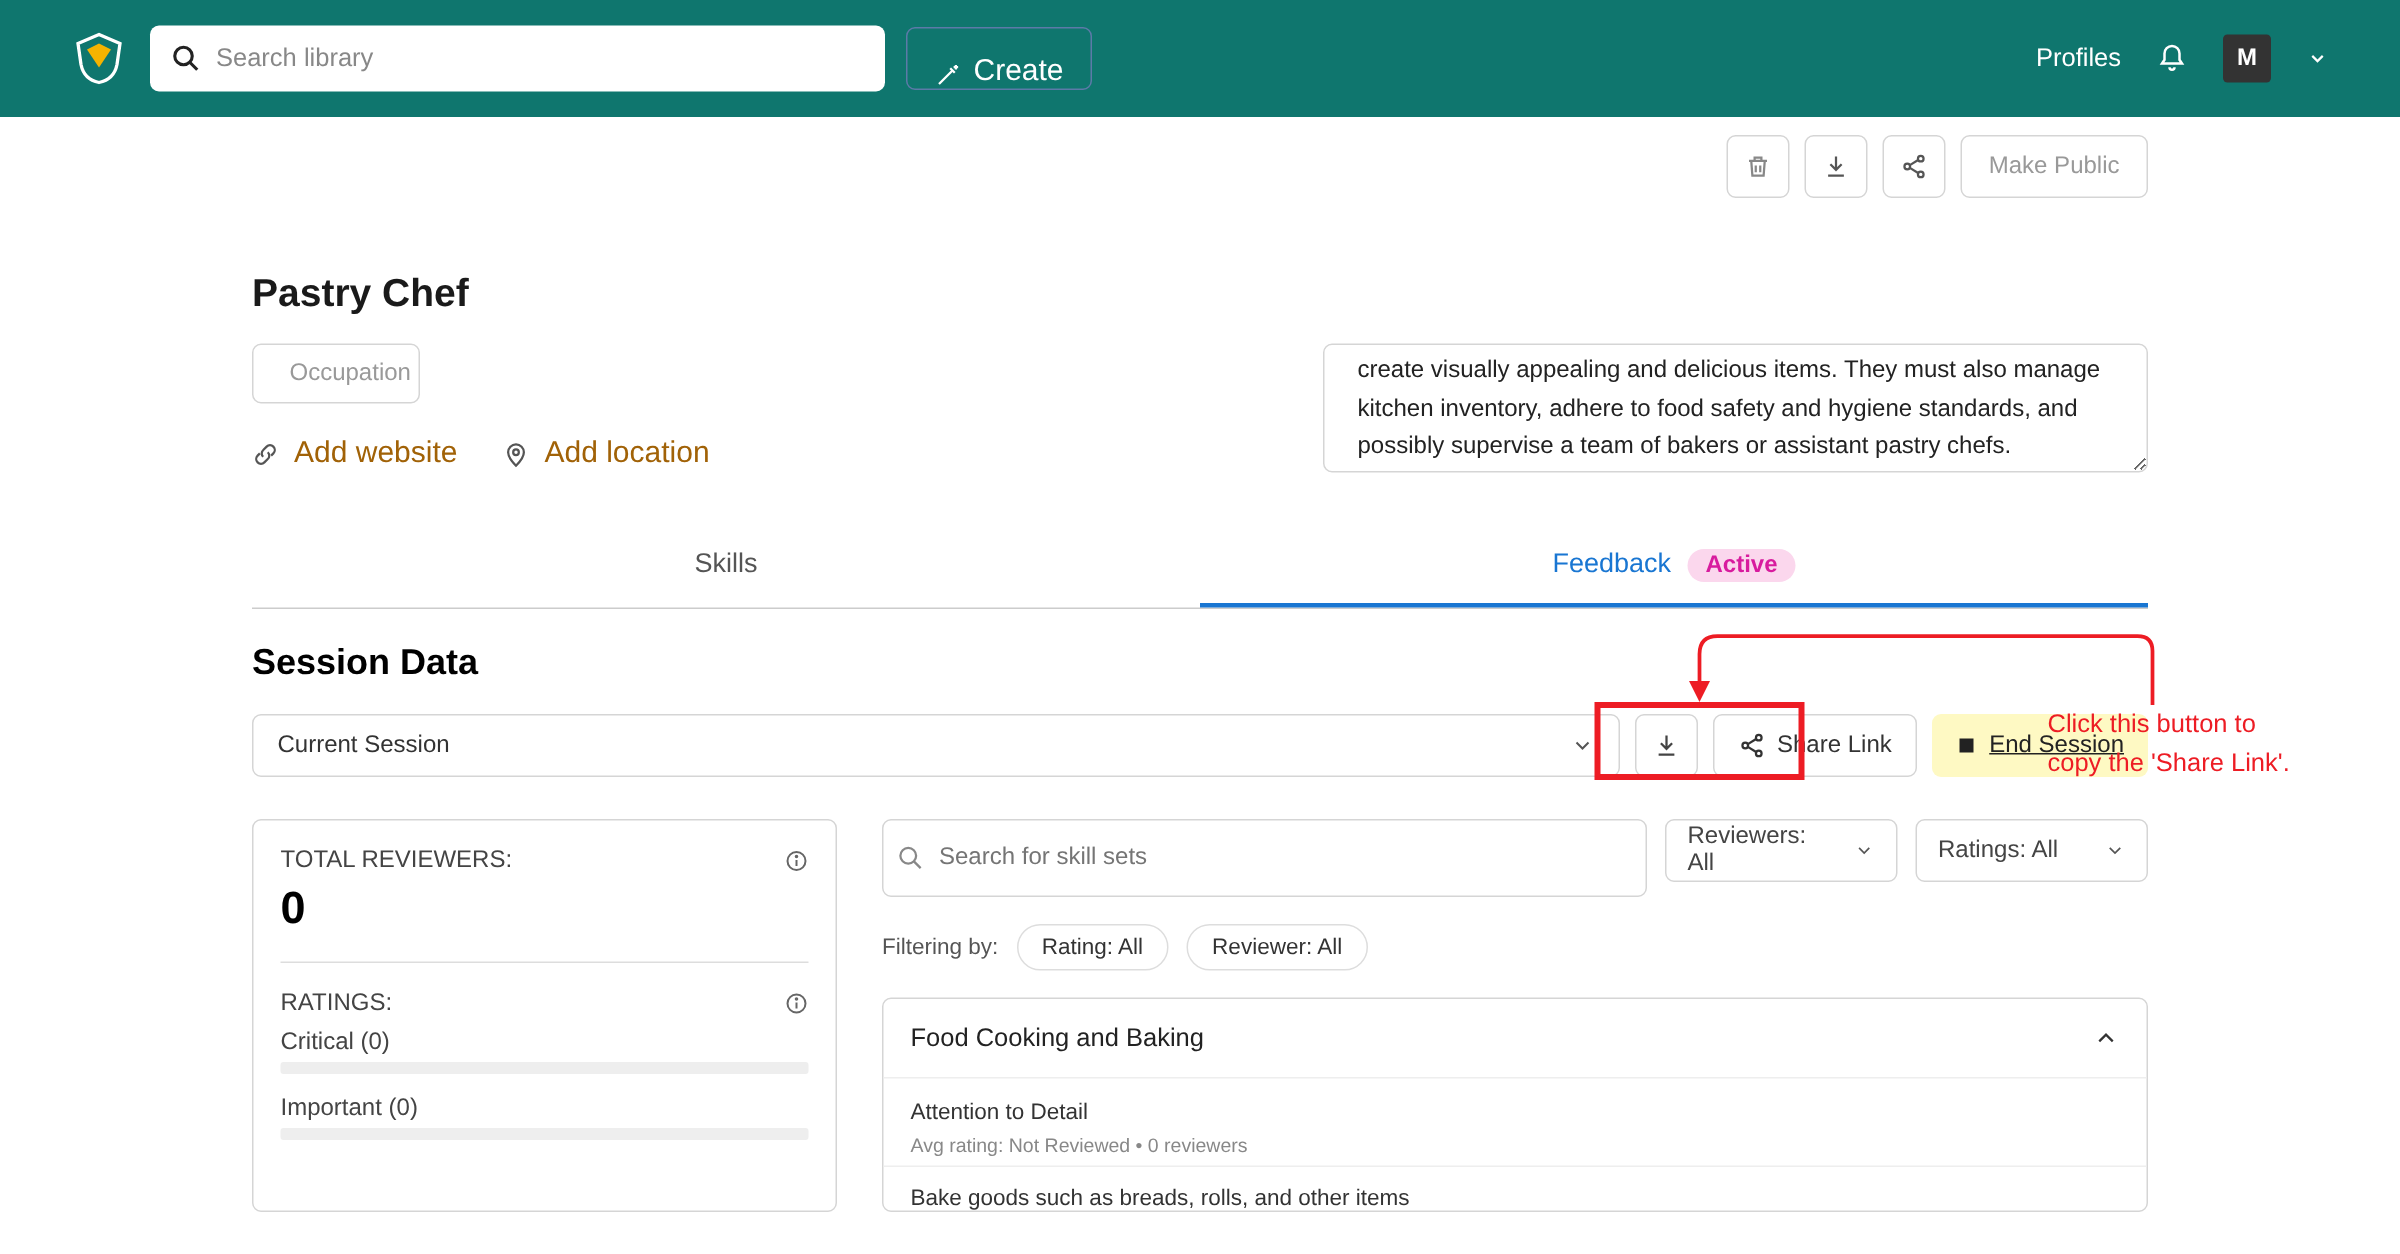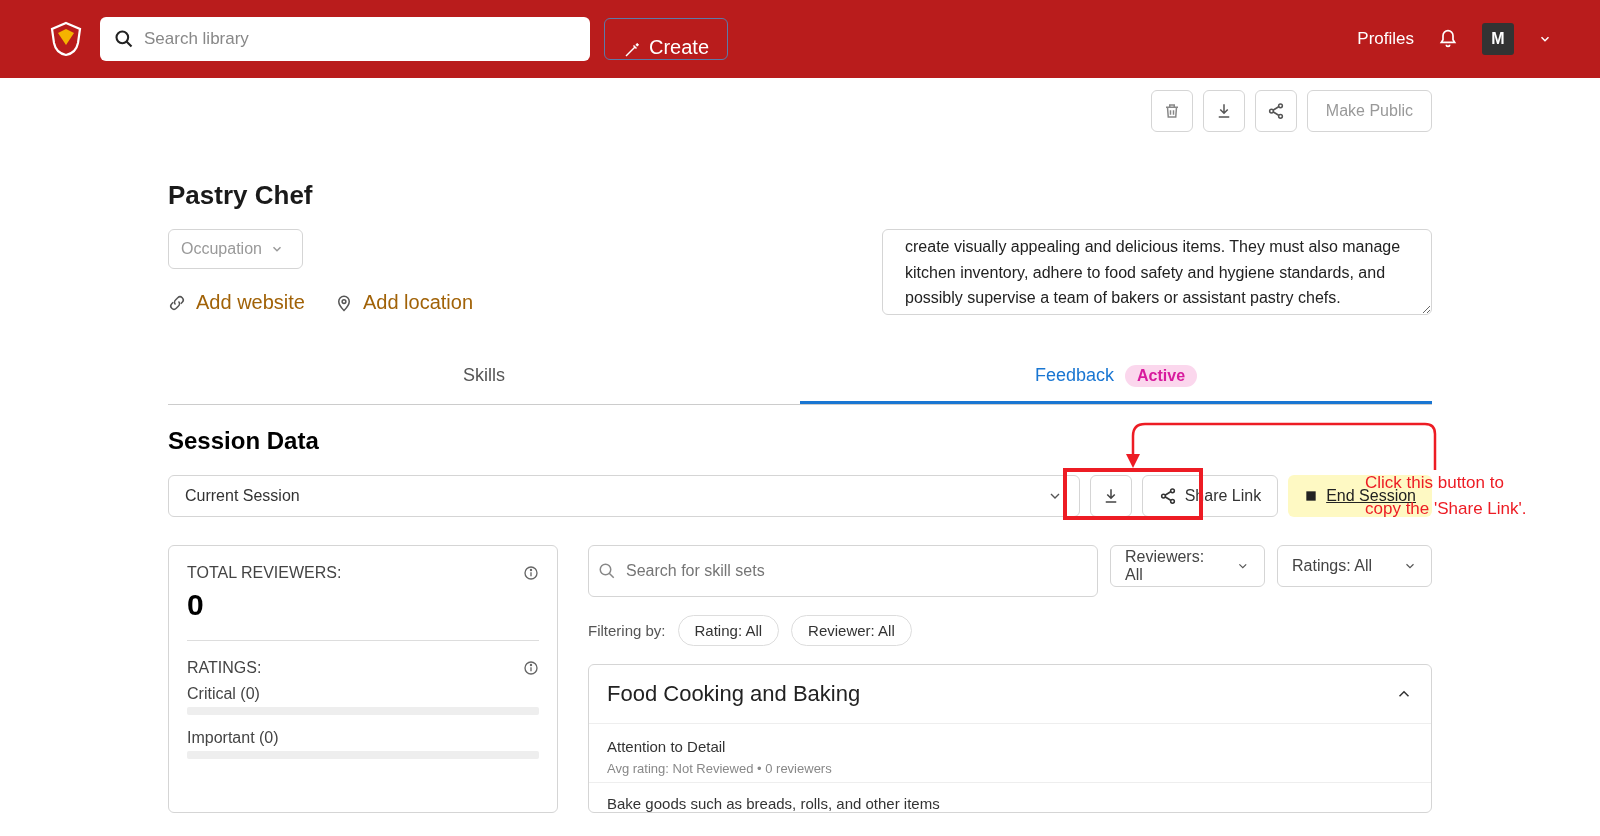--- a/index.html
+++ b/index.html
@@ -1,19 +1,19 @@
 <!DOCTYPE html>
 <html><head>
 <meta charset="utf-8">
 <style>
 * { box-sizing: border-box; margin: 0; padding: 0; font-family: -apple-system, BlinkMacSystemFont, "Segoe UI", Arial, sans-serif; }
 body { background: #fff; width: 1600px; height: 836px; overflow: hidden; position: relative; }
 
 
-.header { background: #b91c1c; height: 78px; display: flex; align-items: center; padding: 0 48px; }
+.header { background: #0f766e; height: 78px; display: flex; align-items: center; padding: 0 48px; }
 .logo { width: 36px; height: 36px; margin-right: 16px; }
 .search-box { flex: 0 0 490px; background: #fff; border-radius: 6px; height: 44px; display: flex; align-items: center; padding: 0 14px; }
 .search-box input { border: none; outline: none; flex: 1; font-size: 17px; background: transparent; margin-left: 10px; color: #333; }
 .search-box input::placeholder { color: #888; }
 .create-btn { margin-left: 14px; height: 42px; padding: 0 18px; background: transparent; border: 1.5px solid #5c7aa8; border-radius: 6px; color: #fff; font-size: 20px; display: flex; align-items: flex-end; gap: 8px; cursor: pointer; }
 .header-right { margin-left: auto; display: flex; align-items: center; gap: 24px; }
 .profiles-link { color: #fff; font-size: 17px; text-decoration: none; }
 .bell-icon { color: #fff; width: 20px; height: 20px; }
 .avatar { width: 32px; height: 32px; background: #333; color: #fff; display: flex; align-items: center; justify-content: center; font-weight: 600; border-radius: 3px; font-size: 16px; }
 .chevron-down-small { color: #fff; }
@@ -26,21 +26,21 @@
 .icon-btn { width: 42px; height: 42px; border: 1px solid #d5d5d5; border-radius: 6px; background: #fff; display: flex; align-items: center; justify-content: center; cursor: pointer; color: #666; }
 .make-public-btn { height: 42px; padding: 0 18px; border: 1px solid #d5d5d5; border-radius: 6px; background: #fff; color: #999; font-size: 16px; cursor: pointer; }
 
 
 .title-row { margin-bottom: 18px; }
 .page-title { font-size: 26px; font-weight: 600; color: #1a1a1a; }
 
 
 .meta-row { display: flex; align-items: flex-start; gap: 30px; }
 .meta-left { flex: 0 0 auto; }
-.occupation-select { border: 1px solid #d5d5d5; border-radius: 6px; padding: 10px 12px; display: flex; align-items: center; gap: 8px; color: #999; font-size: 16px; cursor: pointer; width: 135px; }
+.occupation-select { border: 1px solid #d5d5d5; border-radius: 6px; padding: 10px 24px; display: flex; align-items: center; gap: 8px; color: #999; font-size: 16px; cursor: pointer; width: 112px; }
 .meta-links { display: flex; gap: 30px; margin-top: 22px; }
 .meta-link { display: flex; align-items: center; gap: 10px; color: #a16207; font-size: 20px; cursor: pointer; text-align: right; }
 .meta-link svg { color: #555; }
 .description-box { margin-left: auto; width: 550px; border: 1px solid #d5d5d5; border-radius: 6px; padding: 4px 14px 14px 22px; font-size: 16px; line-height: 1.6; color: #222; position: relative; height: 86px; resize: both; overflow: hidden; }
 
 
 .tabs { display: flex; border-bottom: 1px solid #ccc; margin-top: 36px; }
 .tab { flex: 1; text-align: center; padding: 14px 0; font-size: 18px; color: #555; cursor: pointer; position: relative; }
 .tab.active { color: #1976d2; border-bottom: 3px solid #1976d2; }
 .tab-badge { display: inline-block; background: #fbd7ed; color: #d81b9e; padding: 2px 12px; border-radius: 14px; font-size: 16px; font-weight: 600; margin-left: 6px; }
@@ -65,21 +65,21 @@
 .rating-bar { height: 8px; background: #eee; border-radius: 2px; margin-bottom: 14px; }
 
 .right-col { flex: 1; }
 .filter-row { display: flex; gap: 12px; }
 .search-skills { flex: 1; border: 1px solid #d5d5d5; border-radius: 6px; height: 52px; display: flex; align-items: center; padding: 0 9px; color: #888; font-size: 16px; gap: 10px; }
 .search-skills input { border: none; outline: none; font-size: 16px; flex: 1; }
 .filter-select { border: 1px solid #d5d5d5; border-radius: 6px; height: 42px; display: flex; align-items: center; padding: 0 14px; color: #444; font-size: 16px; gap: 14px; cursor: pointer; width: 155px; justify-content: space-between; }
 .filtering-row { margin-top: 18px; display: flex; align-items: center; gap: 12px; font-size: 15px; color: #555; }
 .chip { border: 1px solid #ddd; border-radius: 18px; padding: 6px 16px; font-size: 15px; color: #333; }
 .skill-card { border: 1px solid #d5d5d5; border-radius: 6px; margin-top: 18px; }
-.skill-header { padding: 16px 18px; display: flex; justify-content: space-between; align-items: center; font-size: 22px; color: #222; cursor: pointer; }
+.skill-header { padding: 16px 18px; display: flex; justify-content: space-between; align-items: center; font-size: 17px; color: #222; cursor: pointer; }
 .skill-inner { border-top: 1px solid #eee; padding: 14px 18px 6px 18px; }
 .skill-item-title { font-size: 15px; color: #333; }
 .skill-item-meta { font-size: 13px; color: #888; margin-top: 6px; }
 .skill-inner2 { border-top: 1px solid #eee; padding: 12px 18px 0 18px; font-size: 15px; color: #333; }
 
 
 .annotation-text { position: absolute; color: #ed1c24; font-size: 17px; line-height: 1.5; }
 .annotation-arrow { position: absolute; }
 </style>
 </head>

